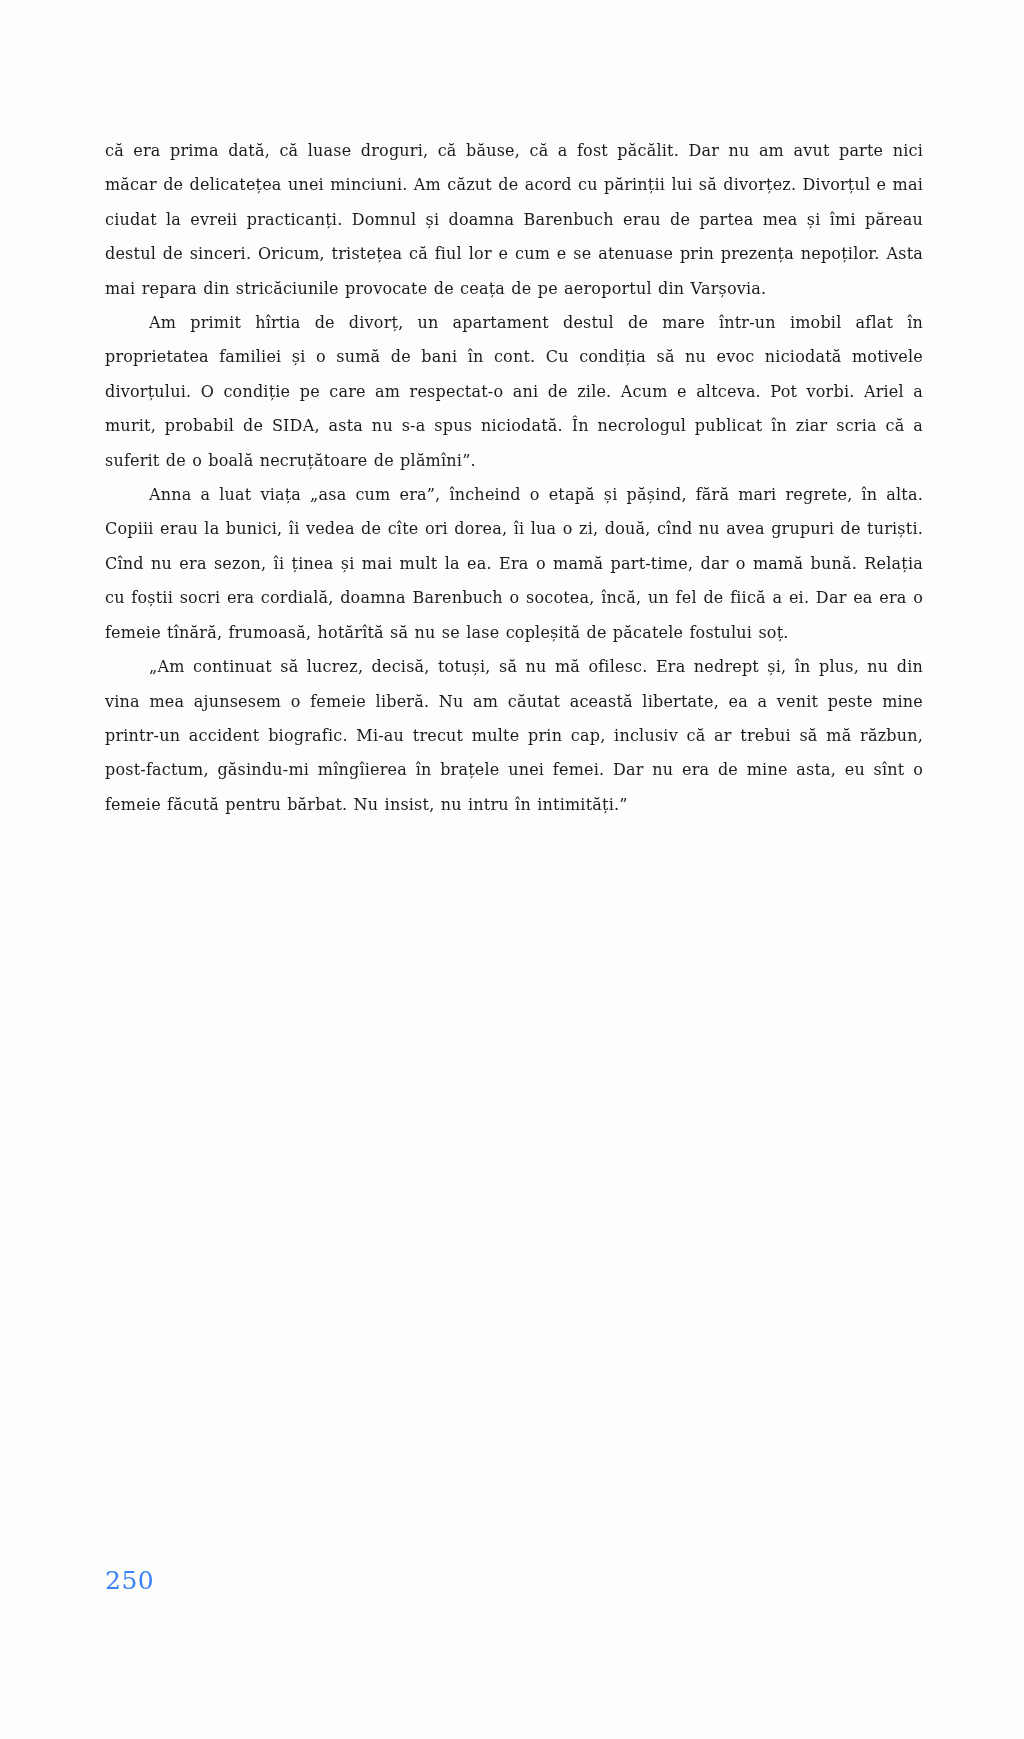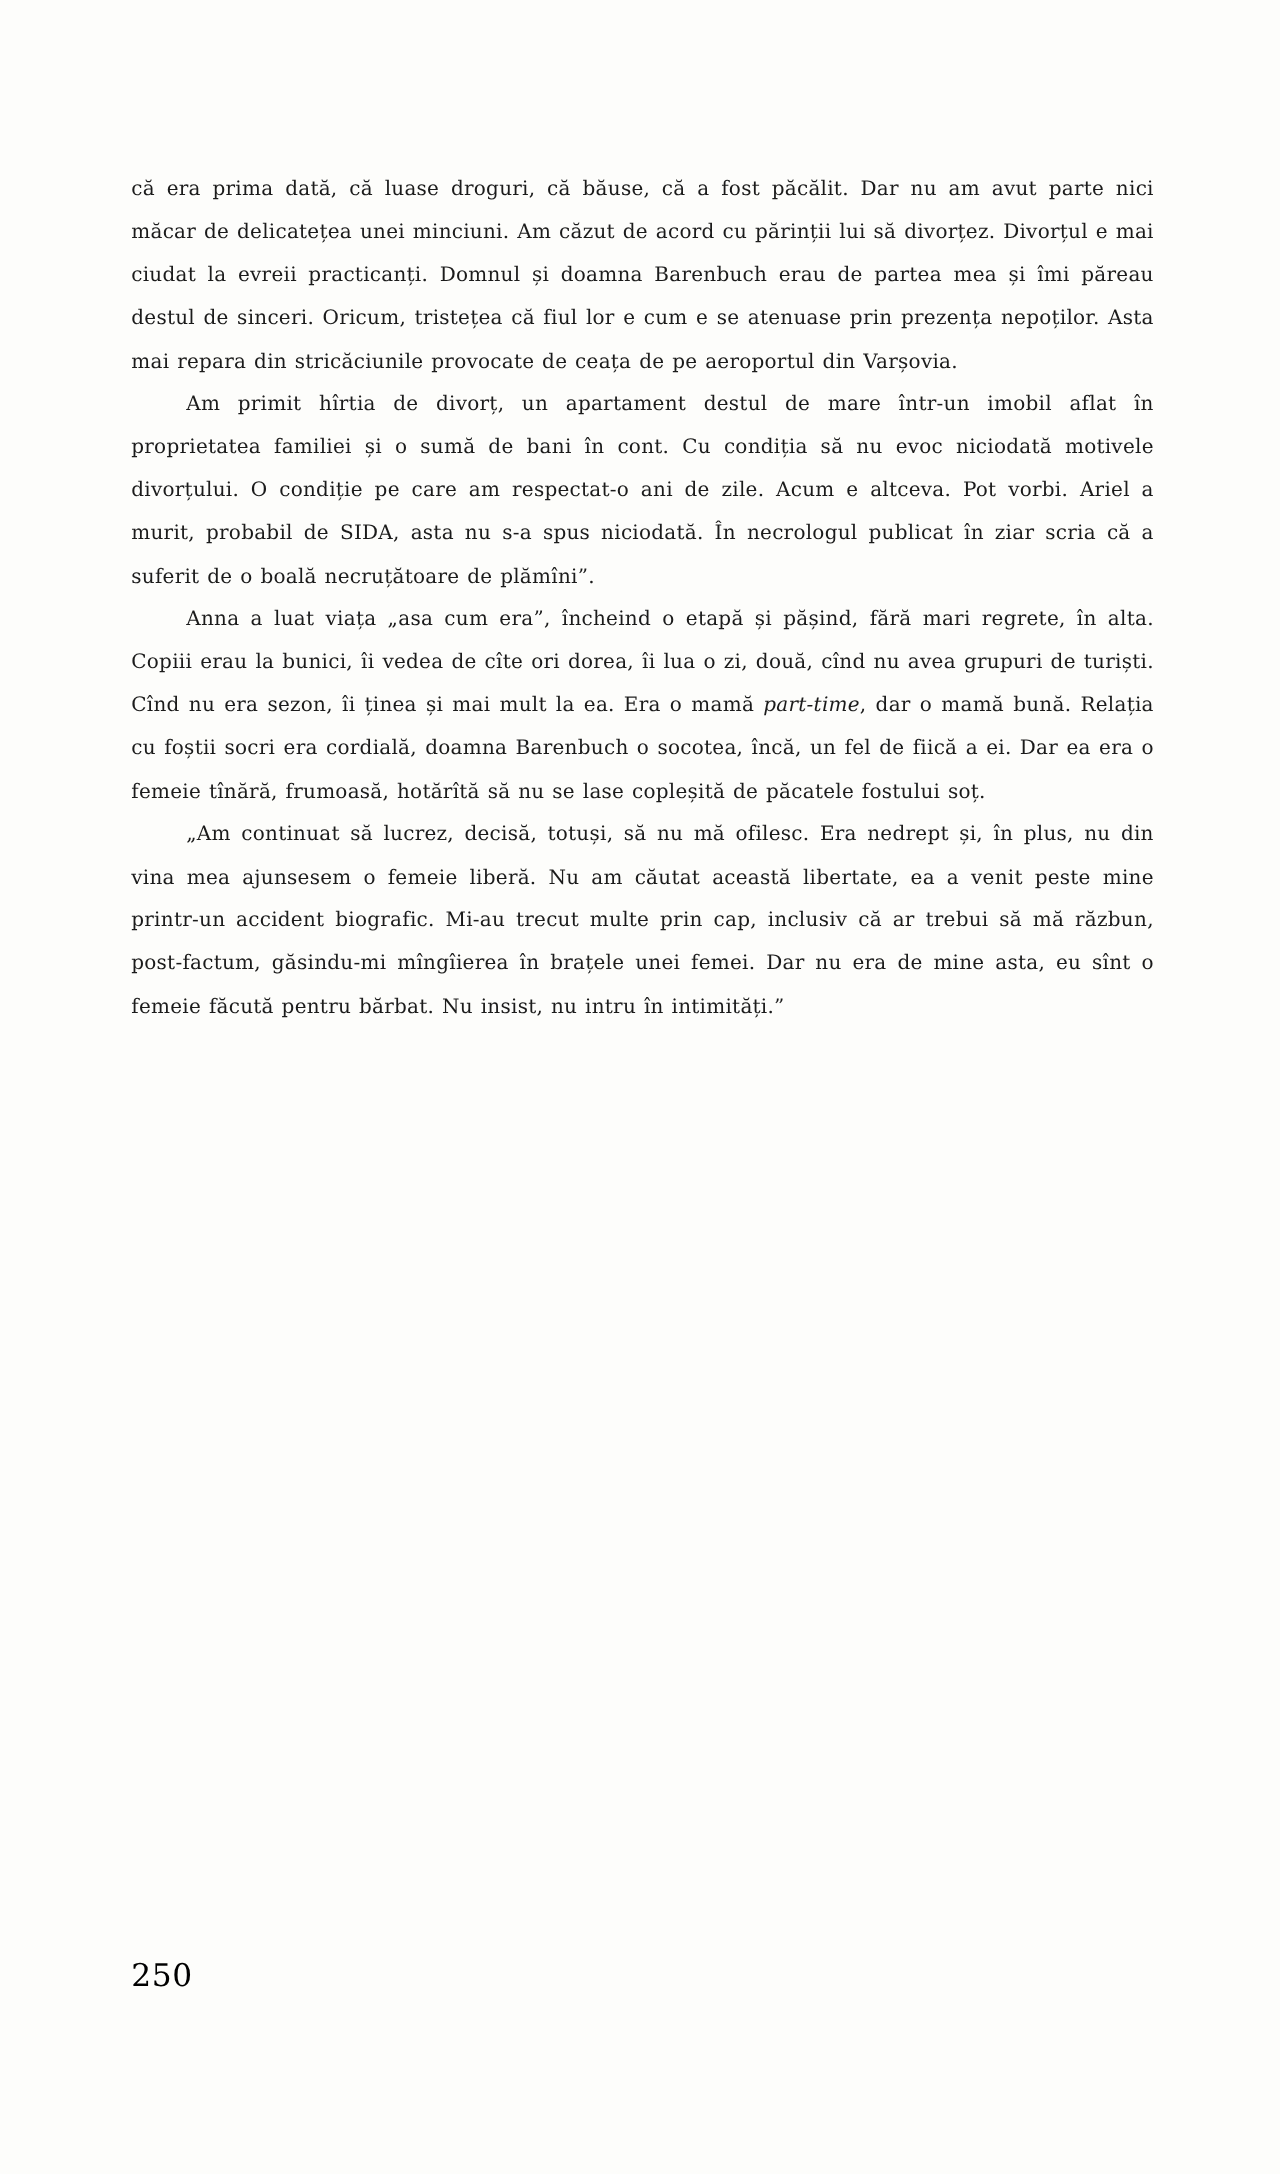--- a/index.html
+++ b/index.html
@@ -34,29 +34,28 @@
   }
   p.para {
     margin: 0;
     padding: 0;
     text-indent: 44px;
   }
   p.para.noindent {
     text-indent: 0;
   }
   .italic {
-    font-style: italic;
   }
   .page-number {
     position: absolute;
     left: 105px;
     top: 1566px;
     font-size: 25px;
     letter-spacing: 0.5px;
-    color: #000000;
+    color: #3b82f6;
   }
 </style>
 </head>
 <body>
 
 <div class="page">
 
   <div class="text-block">
 
     <p class="para noindent">că era prima dată, că luase droguri, că băuse, că a fost păcălit. Dar nu am avut parte nici măcar de delicatețea unei minciuni. Am căzut de acord cu părinții lui să divorțez. Divorțul e mai ciudat la evreii practicanți. Domnul și doamna Barenbuch erau de partea mea și îmi păreau destul de sinceri. Oricum, tristețea că fiul lor e cum e se atenuase prin prezența nepoților. Asta mai repara din strică­ciunile provocate de ceața de pe aeroportul din Varșovia.</p>

